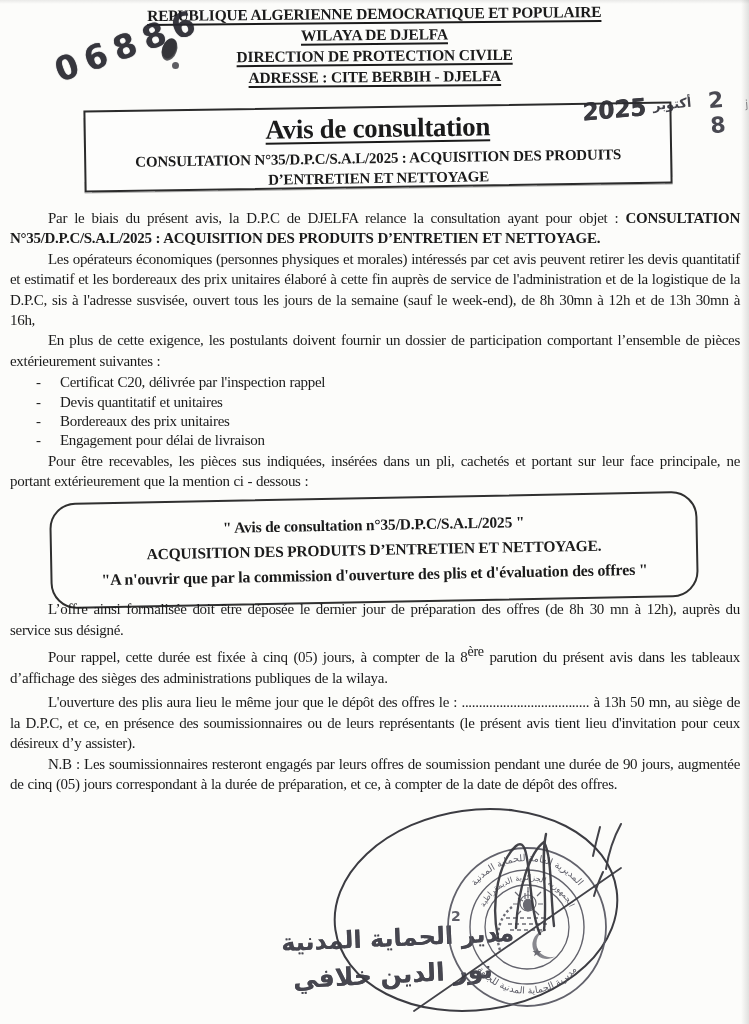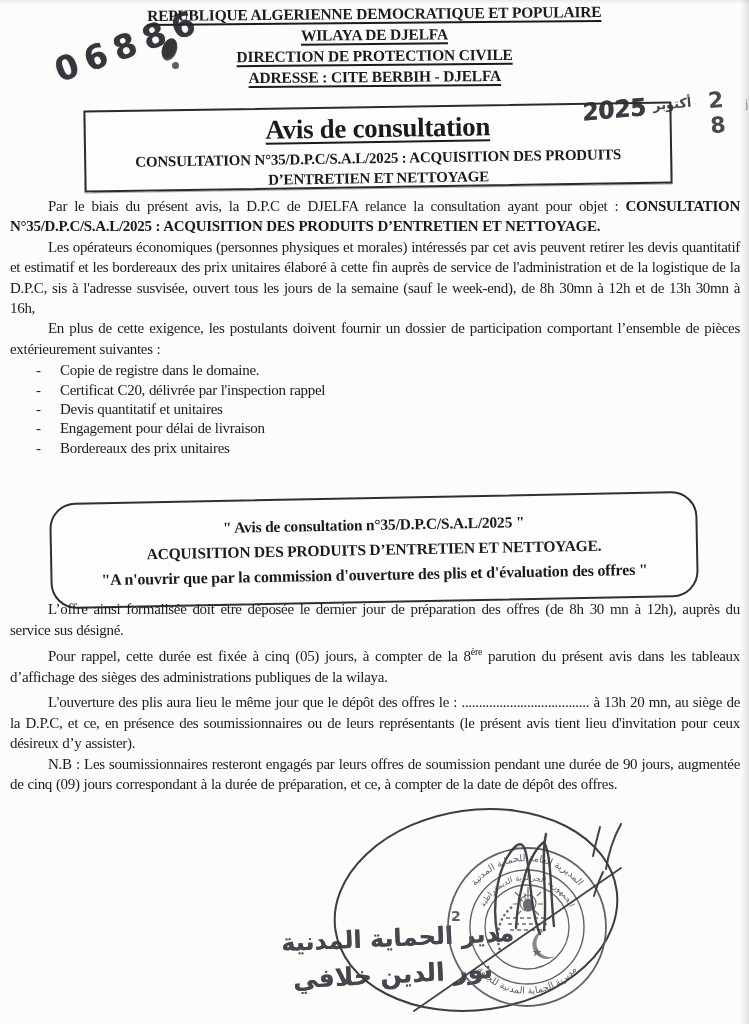--- a/index.html
+++ b/index.html
@@ -68,30 +68,30 @@
   .title-box .sub-title{
     margin:4px 40px 0 40px;font-size:15px;font-weight:bold;line-height:20px;letter-spacing:-0.2px;
   }
 
   
   .body-block{
     position:absolute;left:10px;width:730px;
     font-size:15px;line-height:20.4px;letter-spacing:-0.3px;word-spacing:0.4px;
     text-align:justify;
   }
-  .bb1{top:196px;}
+  .bb1{top:208px;}
   .bb2{top:599px;line-height:21px;}
   .bb3{top:692px;line-height:20.6px;}
   .body-block p{margin:0;text-indent:38px;}
   .bold{font-weight:bold;}
   .req-list{list-style:none;margin:2px 0 0 26px;padding:0;}
   .req-list li{line-height:19.4px;text-indent:0;}
   .req-list li::before{content:"-";display:inline-block;width:24px;text-indent:0;}
   .gap-before{margin-top:26px;}
-  sup{font-size:10px;}
+  sup{font-size:14px;}
 
   
   .mention-box{
     position:absolute;left:50px;top:497px;width:644px;height:102px;
     border:2px solid #303030;border-radius:26px;
     transform:rotate(-1.1deg);
     text-align:center;font-weight:bold;letter-spacing:-0.2px;
     padding-top:0;background:rgba(255,255,255,.3);
   }
   .mention-box .m1{margin-top:14px;font-size:15.5px;line-height:24px;}
@@ -134,42 +134,42 @@
 <div class="title-box">
   <div class="main-title">Avis de consultation</div>
   <div class="sub-title">CONSULTATION N°35/D.P.C/S.A.L/2025 : ACQUISITION DES PRODUITS D’ENTRETIEN ET NETTOYAGE</div>
 </div>
 
 <div class="body-block bb1">
   <p><span>Par le biais du présent avis, la D.P.C de DJELFA relance la consultation ayant pour objet :</span> <span class="bold">CONSULTATION N°35/D.P.C/S.A.L/2025 : ACQUISITION DES PRODUITS D’ENTRETIEN ET NETTOYAGE.</span></p>
   <p>Les opérateurs économiques (personnes physiques et morales) intéressés par cet avis peuvent retirer les devis quantitatif et estimatif et les bordereaux des prix unitaires élaboré à cette fin auprès de service de l'administration et de la logistique  de la D.P.C, sis à l'adresse susvisée, ouvert tous les jours de la semaine (sauf le week-end), de 8h 30mn à 12h et de 13h 30mn à 16h,</p>
   <p>En plus de cette exigence, les postulants doivent fournir un dossier de participation comportant l’ensemble de pièces extérieurement suivantes :</p>
   <ul class="req-list">
-    <li>Copie de registre dans le domaine.</li>
     <li>Certificat C20, délivrée par l'inspection rappel</li>
     <li>Devis quantitatif et unitaires</li>
+    <li>Bordereaux des prix unitaires</li>
     <li>Engagement pour délai de livraison</li>
-    <li>Bordereaux des prix unitaires</li>
   </ul>
+  <p>Pour être recevables, les pièces sus indiquées, insérées dans un pli, cachetés et portant sur leur face principale, ne portant extérieurement que la mention ci - dessous :</p>
 </div>
 
 <div class="mention-box">
   <div class="m1">" Avis de consultation n°35/D.P.C/S.A.L/2025 "</div>
   <div class="m2">ACQUISITION DES PRODUITS D’ENTRETIEN ET NETTOYAGE.</div>
   <div class="m3">"A n'ouvrir que par la commission d'ouverture des plis et d'évaluation des offres "</div>
 </div>
 
 <div class="body-block bb2">
   <p>L’offre ainsi formalisée doit être déposée le dernier jour de préparation des offres (de 8h 30 mn à 12h), auprès du service sus désigné.</p>
   <p><span>Pour rappel, cette durée est fixée à cinq (05)  jours, à compter de la 8</span><sup>ère</sup><span> parution du présent avis dans les tableaux d’affichage des sièges des administrations publiques de la wilaya.</span></p>
 </div>
 
 <div class="body-block bb3">
-  <p>L'ouverture des plis aura lieu le même jour que le dépôt des offres le : ..................................... à 13h 20 mn, au siège de la D.P.C, et ce, en présence des soumissionnaires ou de leurs représentants (le présent avis tient lieu d'invitation pour ceux désireux d’y assister).</p>
-  <p class="gap-before">N.B : Les soumissionnaires resteront engagés par leurs offres de soumission pendant une durée de 90 jours, augmentée de cinq (09) jours correspondant à la durée de préparation, et ce, à compter de la date de dépôt des offres.</p>
+  <p>L'ouverture des plis aura lieu le même jour que le dépôt des offres le : ..................................... à 13h 50 mn, au siège de la D.P.C, et ce, en présence des soumissionnaires ou de leurs représentants (le présent avis tient lieu d'invitation pour ceux désireux d’y assister).</p>
+  <p class="gap-before">N.B : Les soumissionnaires resteront engagés par leurs offres de soumission pendant une durée de 90 jours, augmentée de cinq (05) jours correspondant à la durée de préparation, et ce, à compter de la date de dépôt des offres.</p>
 </div>
 
 <div class="hand-line hw1">مدير الحماية المدنية</div>
 <div class="hand-line hw2">نور الدين خلافي</div>
 
 <svg class="sig-svg" width="749" height="224" viewBox="0 0 749 224">
   <defs>
     <path id="arcOuterTop" d="M 461 127 A 66 66 0 0 1 593 127"></path>
     <path id="arcOuterBottom" d="M 464 141 A 64 64 0 0 0 590 141"></path>
     <path id="arcMidTop" d="M 480 127 A 47 47 0 0 1 574 127"></path>

